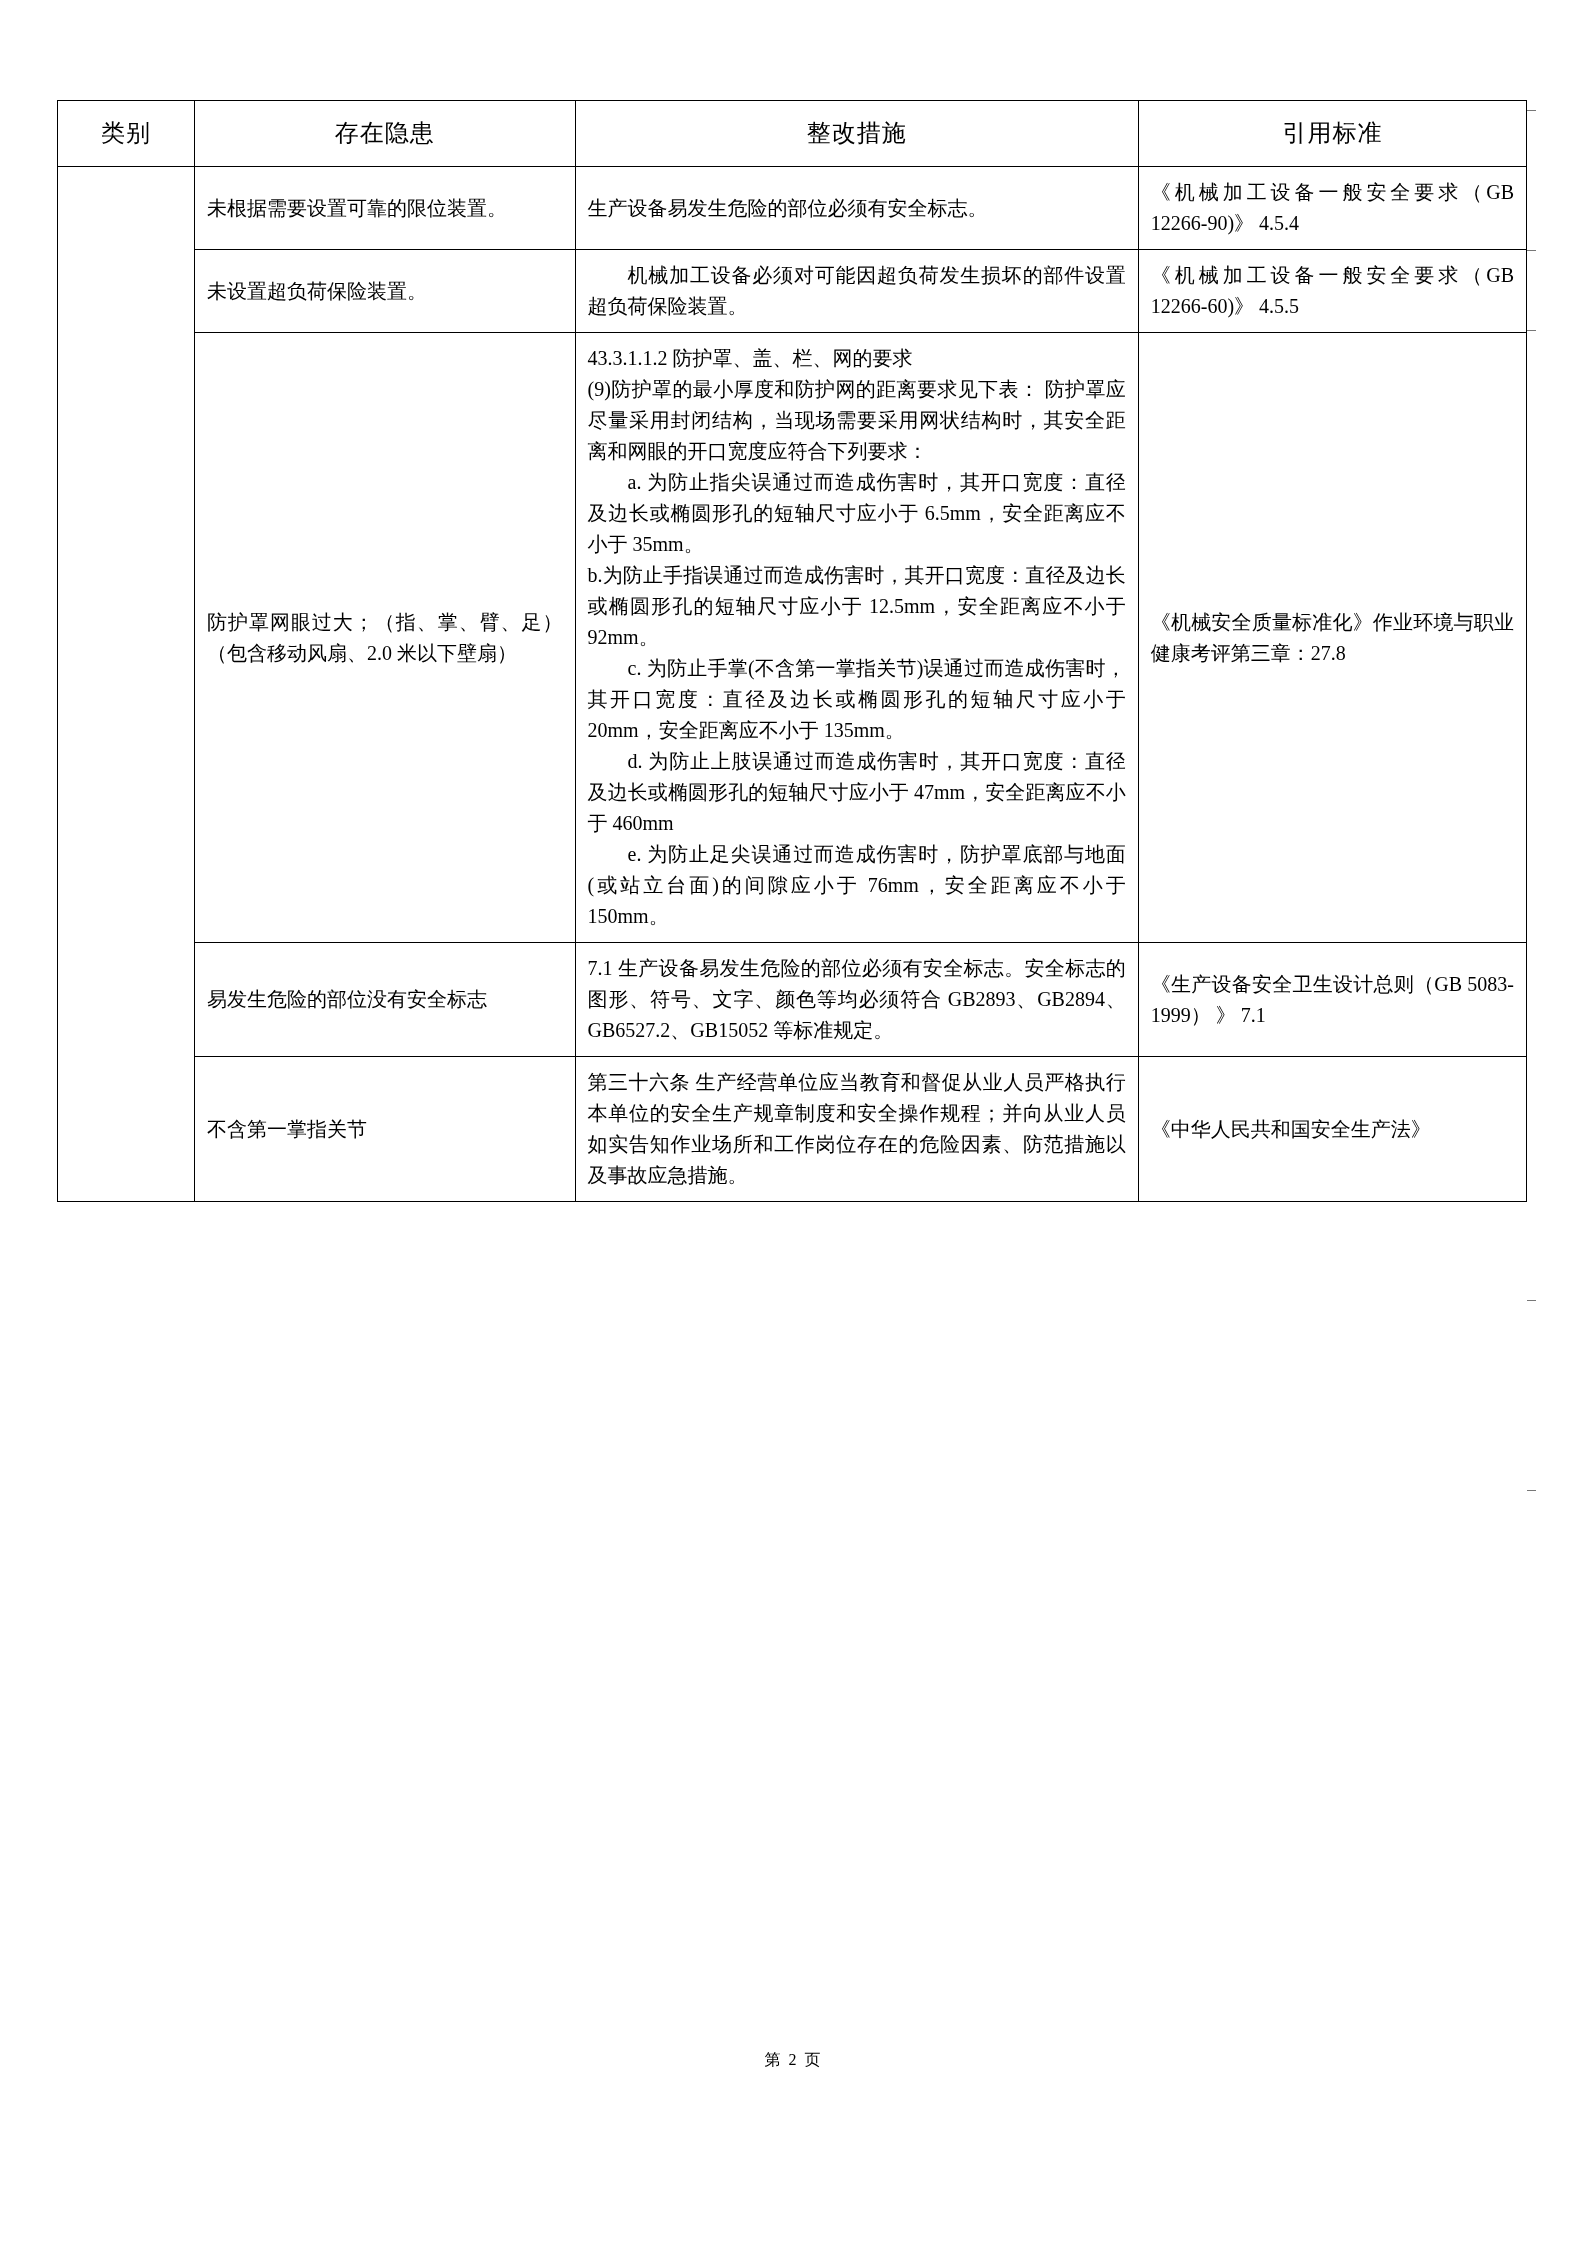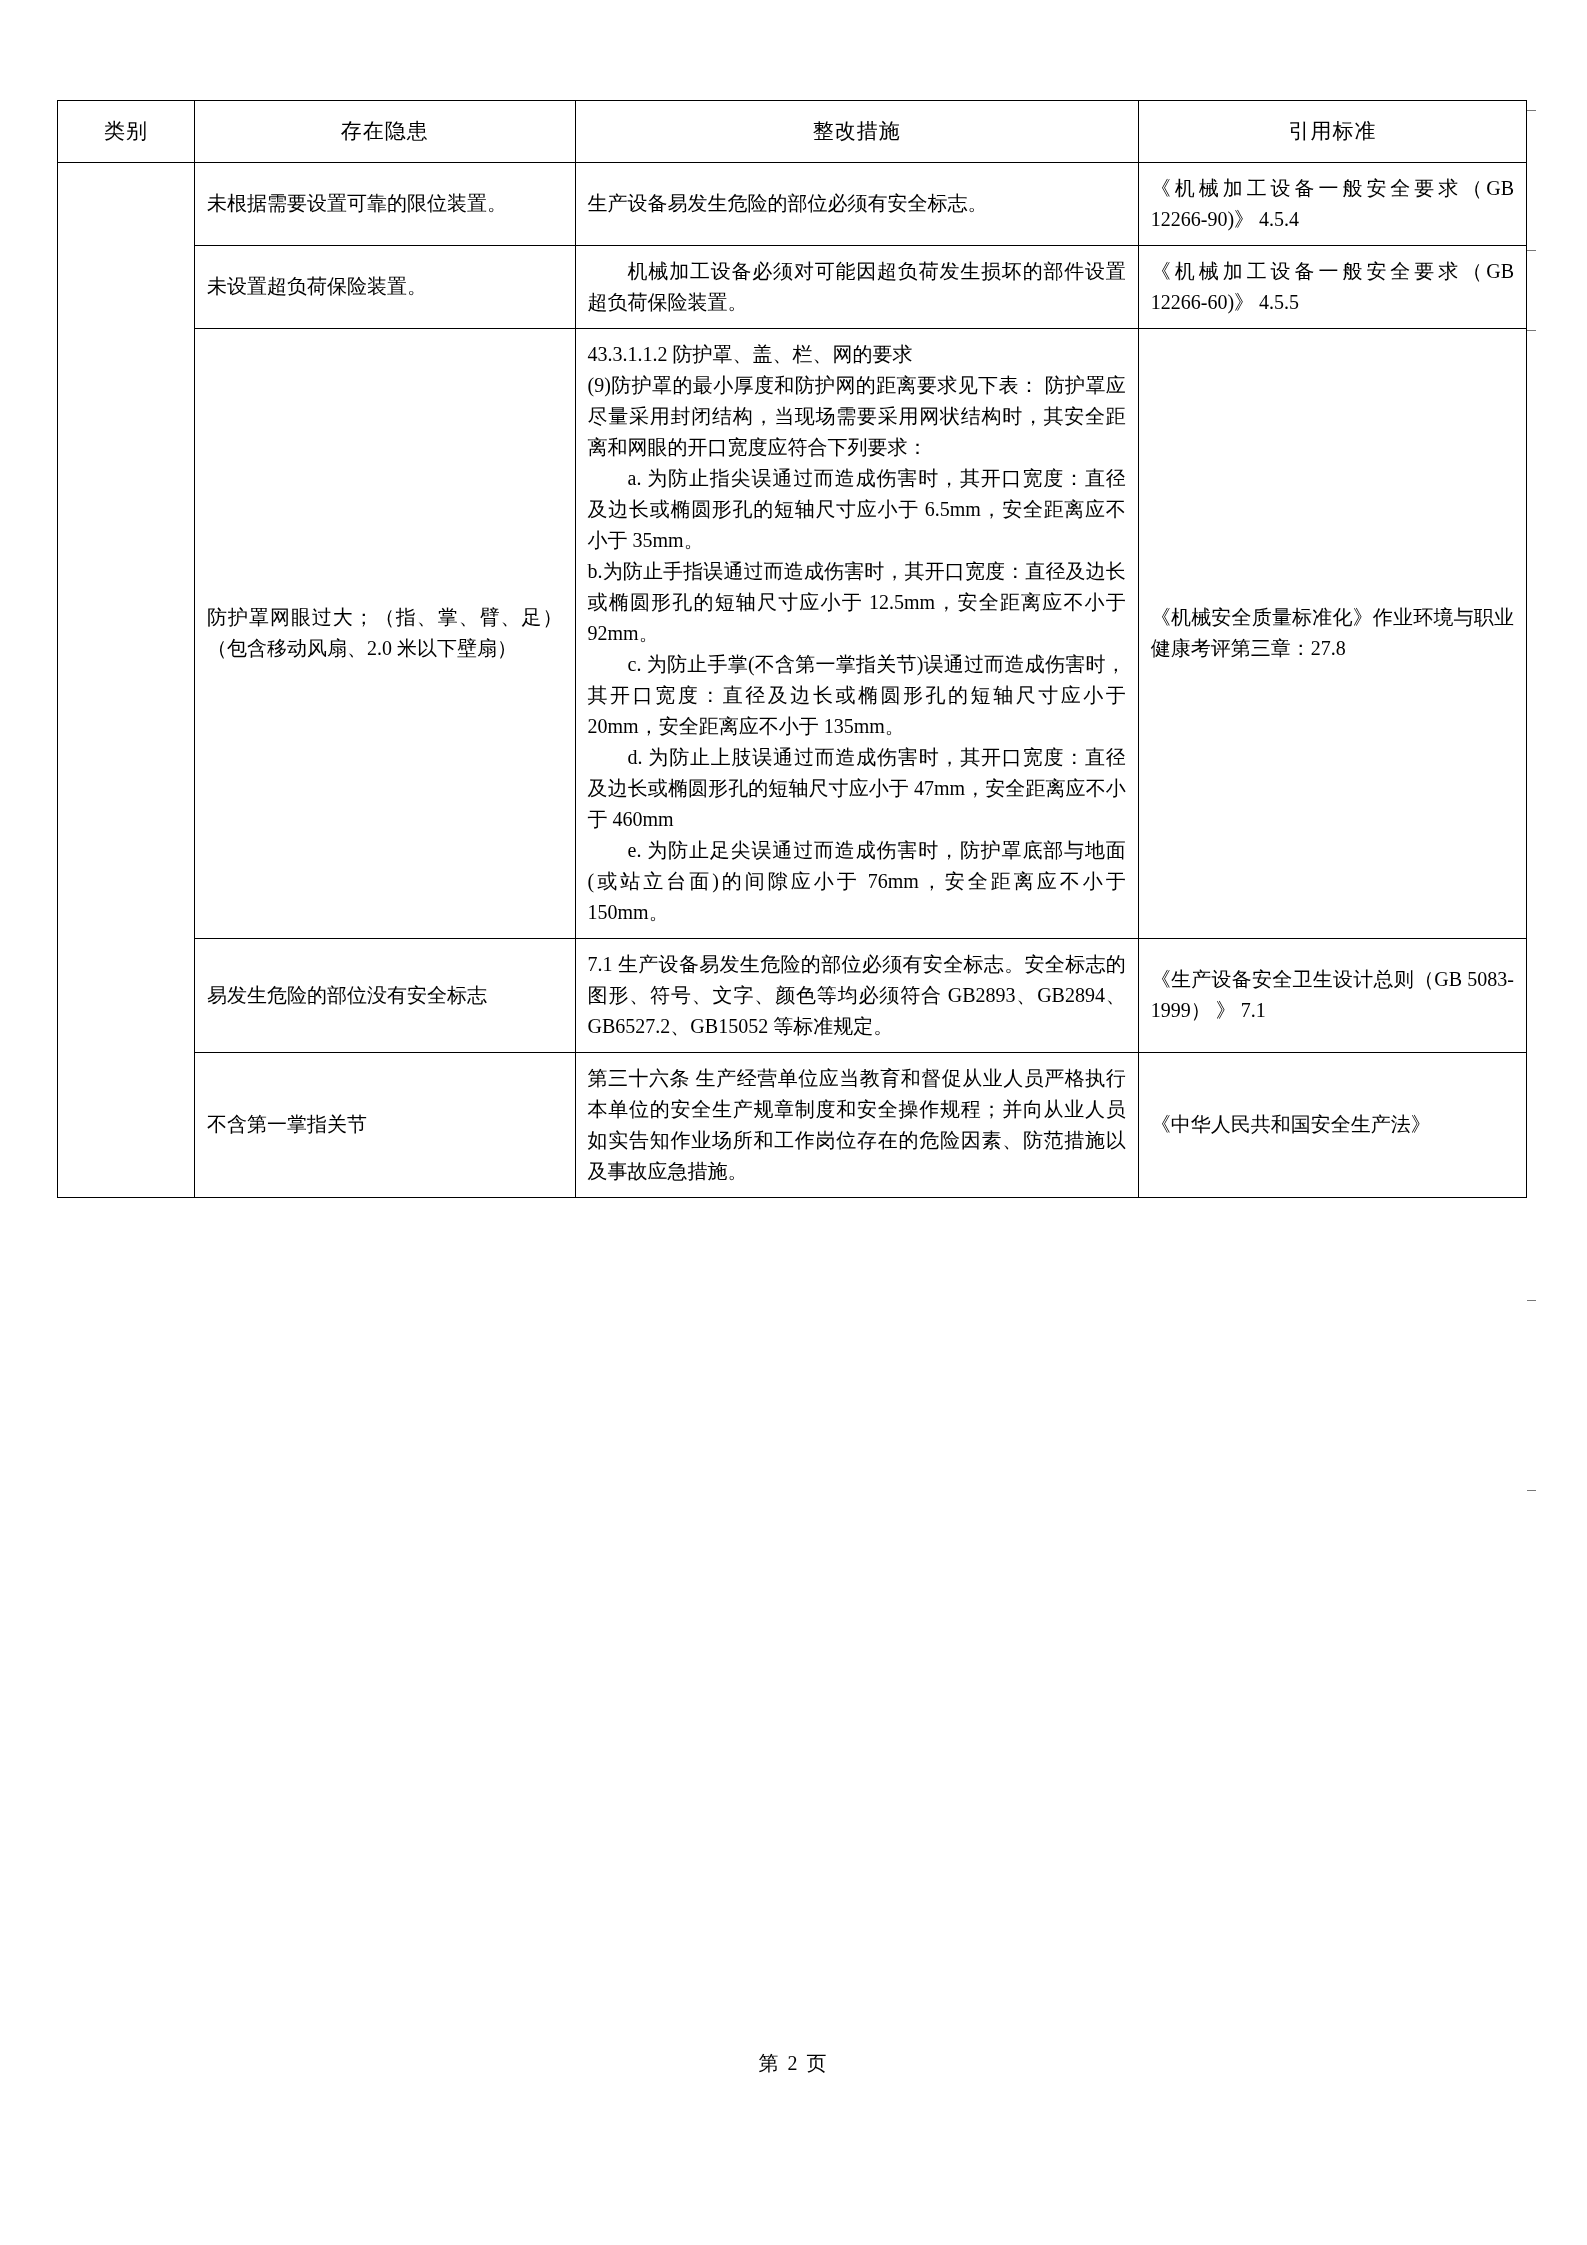--- a/index.html
+++ b/index.html
@@ -38,41 +38,41 @@
     font-size: 20px;
     line-height: 1.55;
   }
   .col-category { width: 90px; }
   .col-hazard   { width: 250px; }
   .col-measure  { width: 370px; }
   .col-standard { width: 255px; }
 
   .hdr td {
     text-align: center;
-    font-size: 21px;
+    font-size: 24px;
     letter-spacing: 1px;
     padding: 14px 6px;
   }
   .cell-center { text-align: center; }
   .cell-justify {
     text-align: justify;
     text-justify: inter-ideograph;
   }
   .cell-top { vertical-align: top; margin-left: 28px; }
   .indent { text-indent: 2em; }
 
   .small-line { line-height: 1.5; }
 
   .footer {
     position: absolute;
     left: 0;
     top: 2050px;
     width: 1587px;
     text-align: center;
-    font-size: 20px;
+    font-size: 16px;
     letter-spacing: 2px;
   }
 
   
   .tick {
     position: absolute;
     width: 9px;
     height: 1px;
     background: #777;
     left: 1527px;

